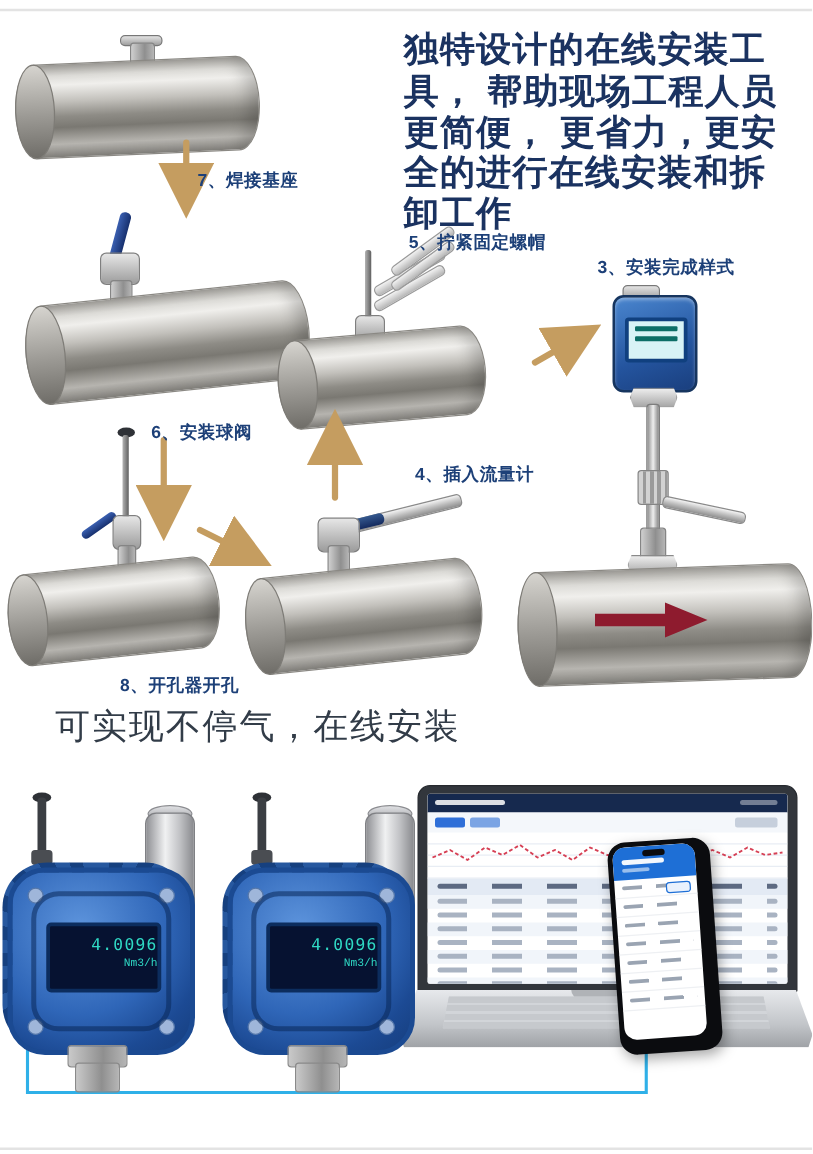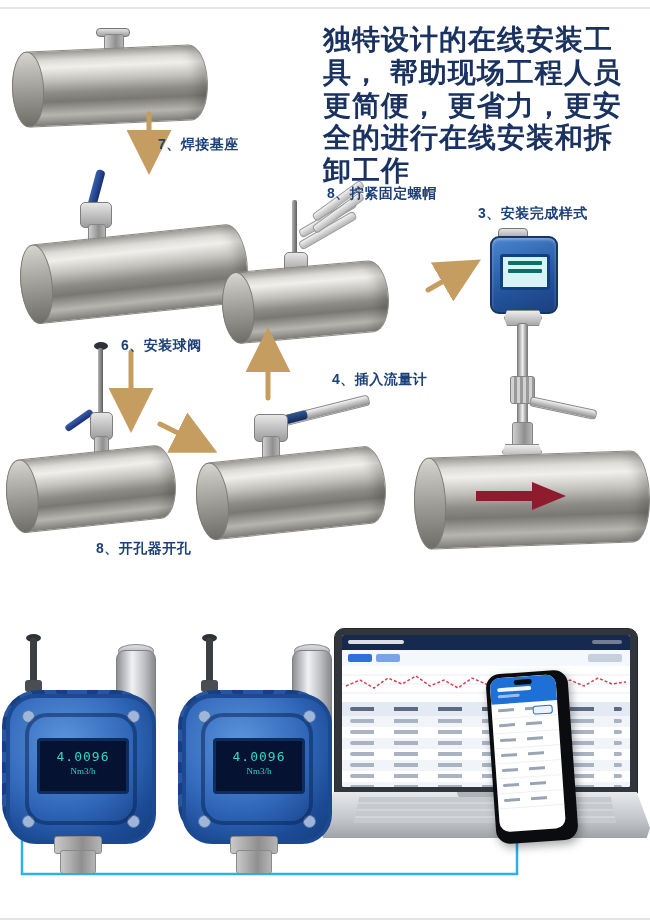--- a/index.html
+++ b/index.html
@@ -53,23 +53,23 @@
   .canister{position:absolute;width:38px;height:124px;border:1px solid #7f8084;border-radius:9px 9px 7px 7px;
         background:linear-gradient(90deg,#8f9094,#f0f1f2 40%,#c2c3c6 70%,#898a8e);}
   .can-cap{position:absolute;height:12px;border-radius:50%;border:1px solid #8a8b8f;
         background:linear-gradient(180deg,#dfe0e3,#9fa0a4);}
   .ribs{position:absolute;border-radius:36px;
         background:repeating-conic-gradient(from 0deg,#27589f 0 8deg,#16407f 8deg 16deg);}
   .dbody{position:absolute;border-radius:30px;border:4px solid #1b4a92;
         background:radial-gradient(circle at 38% 32%,#5e95dd,#2f66b8 52%,#1c4a94 78%,#163e7e);}
   .bolt{position:absolute;width:11px;height:11px;border-radius:50%;background:#9fb6da;border:1px solid #5577aa;}
   .face-ring{position:absolute;border-radius:22px;border:4px solid rgba(10,40,90,.55);}
-  .lcd{position:absolute;background:#061231;border:3px solid #0c2d5e;border-radius:4px;text-align:center;}
+  .lcd{position:absolute;background:#061231;border:3px solid #0c2d5e;border-radius:4px;text-align:right;}
   .lcd-val{display:block;margin-top:8px;color:#2fd8c4;font-family:"DejaVu Sans Mono","Liberation Mono",monospace;font-size:13px;letter-spacing:1px;}
-  .lcd-unit{display:block;margin-top:2px;color:#2fd8c4;font-family:Liberation Serif, serif;font-size:9px;}
+  .lcd-unit{display:block;margin-top:2px;color:#2fd8c4;font-family:Liberation Mono, monospace;font-size:9px;}
   .neck{position:absolute;border:1px solid #8a8a8a;border-radius:3px;
         background:linear-gradient(90deg,#c9c9c9,#8f8f8f 60%,#b5b5b5);}
   
   .laptop{position:absolute;left:320px;top:628px;width:330px;height:246px;z-index:3;}
   .lt-screen{position:absolute;left:14px;top:0;width:302px;height:164px;background:#32363c;
         border:1px solid #26292e;border-radius:10px 10px 2px 2px;}
   .dash{position:absolute;left:7px;top:6px;right:7px;bottom:6px;background:#ffffff;overflow:hidden;
         display:flex;flex-direction:column;border-radius:2px;}
   .dash-top{height:15px;background:#16294e;flex:none;position:relative;}
   .dash-top i{position:absolute;left:6px;top:5px;width:56px;height:4px;background:rgba(255,255,255,.85);border-radius:2px;}
@@ -191,23 +191,24 @@
       <path d="M160,424 L204,446" marker-end="url(#ah)"></path>
       <path d="M268,398 L268,342" marker-end="url(#ah)"></path>
       <path d="M428,290 L468,267" marker-end="url(#ah)"></path>
     </g>
   </svg>
 
   <span class="step-label" style="left:158px;top:136px">7、焊接基座</span>
   <span class="step-label" style="left:121px;top:337px">6、安装球阀</span>
   <span class="step-label" style="left:96px;top:540px">8、开孔器开孔</span>
   <span class="step-label" style="left:332px;top:371px">4、插入流量计</span>
-  <span class="step-label" style="left:327px;top:185px">8、拧紧固定螺帽</span>
+  <span class="step-label" style="left:327px;top:185px">5、拧紧固定螺帽</span>
   <span class="step-label" style="left:478px;top:205px">3、安装完成样式</span>
 
+  <div class="caption" style="left:44px;top:562px">可实现不停气，在线安装</div>
 
   <svg class="overlay" style="z-index:2" width="650" height="923" viewBox="0 0 650 923">
     <g stroke="#2fb0e8" stroke-width="2.5" fill="none">
       <path d="M22,762 L22,874 L517,874 L517,836"></path>
       <path d="M72,852 L72,874"></path>
       <path d="M252,852 L252,874"></path>
     </g>
   </svg>
 
   <div class="laptop">

